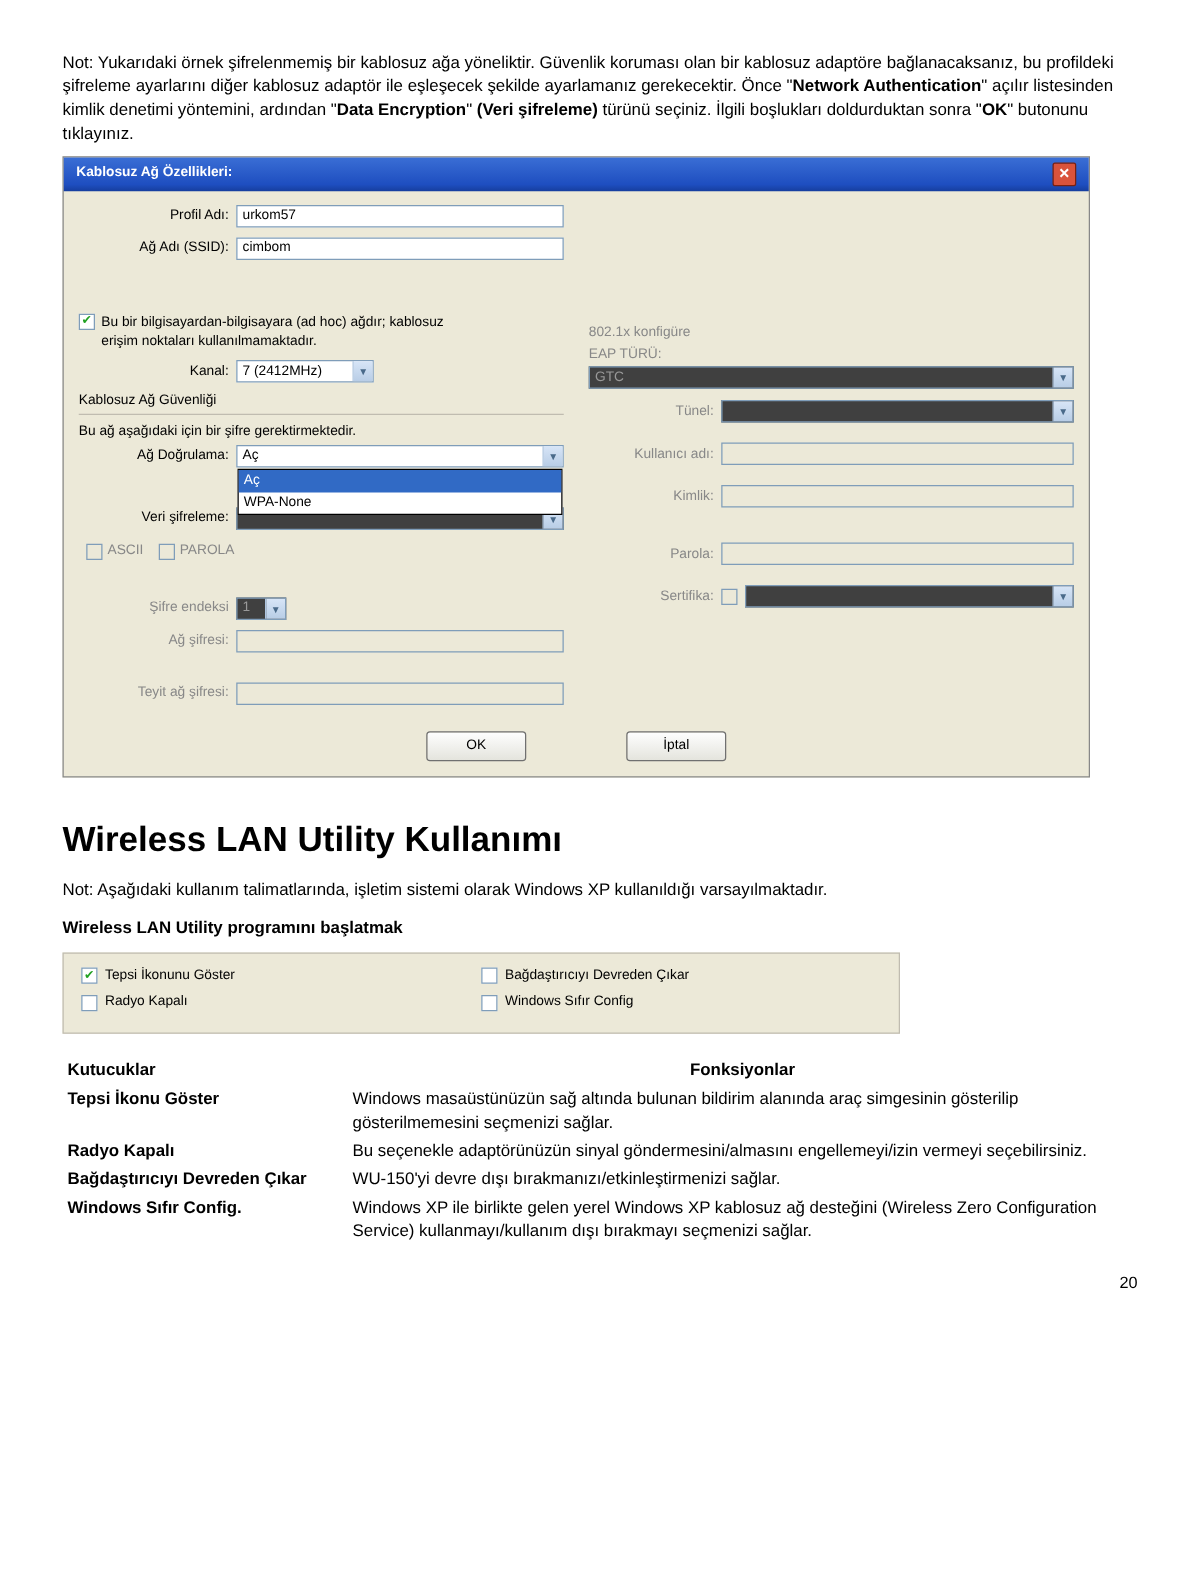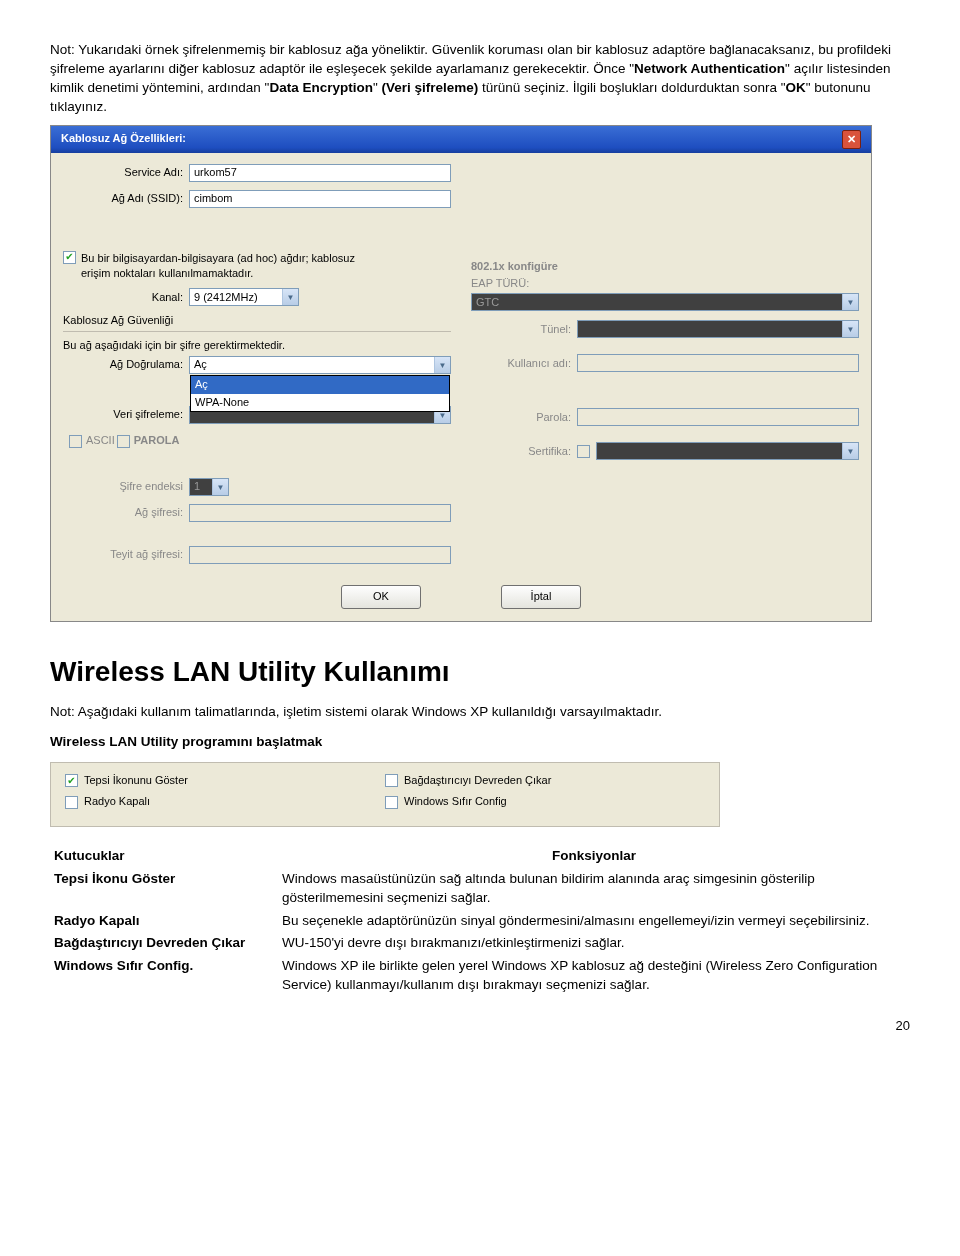--- a/index.html
+++ b/index.html
@@ -230,40 +230,40 @@
 
 <div class="dialog">
   <div class="titlebar">
     <span>Kablosuz Ağ Özellikleri:</span>
     <div class="close-btn">✕</div>
   </div>
   <div class="dialog-body">
 
     <div class="col col-left">
       <div class="row">
-        <div class="label">Service Adı:</div>
+        <div class="label">Profil Adı:</div>
         <div class="input">
             <span>urkom57</span>
           </div>
       </div>
       <div class="row">
         <div class="label">Ağ Adı (SSID):</div>
         <div class="input">
             <span>cimbom</span>
           </div>
       </div>
       <div style="height:30px;"></div>
       <div class="checkbox-row">
         <div class="cb">✔</div>
         <div style="max-width:300px;">Bu bir bilgisayardan-bilgisayara (ad hoc) ağdır; kablosuz erişim noktaları kullanılmamaktadır.</div>
       </div>
       <div class="row">
         <div class="label">Kanal:</div>
         <div class="combo" style="flex:0 0 110px;">
-          <span>9 (2412MHz)</span>
+          <span>7 (2412MHz)</span>
           <span class="arrow">▼</span>
         </div>
       </div>
       <div class="section-label">Kablosuz Ağ Güvenliği</div>
       <div class="hr"></div>
       <div class="section-label">Bu ağ aşağıdaki için bir şifre gerektirmektedir.</div>
       <div class="row">
         <div class="label">Ağ Doğrulama:</div>
         <div class="combo dropdown-open">
           <span>Aç</span>
@@ -274,28 +274,28 @@
           </div>
         </div>
       </div>
       <div class="row" style="margin-top:30px;">
         <div class="label">Veri şifreleme:</div>
         <div class="combo disabled">
           <span></span>
           <span class="arrow">▼</span>
         </div>
       </div>
-      <div class="row" style="gap:2px; padding-left:6px;">
+      <div class="row" style="gap:12px; padding-left:6px;">
         <div style="display:flex;align-items:center;gap:4px;">
           <div class="cb disabled"></div>
           <span style="color:#888;">ASCII</span>
         </div>
         <div style="display:flex;align-items:center;gap:4px;">
           <div class="cb disabled"></div>
-          <span style="color:#888;font-weight:bold;">PAROLA</span>
+          <span style="color:#888;">PAROLA</span>
         </div>
       </div>
       <div style="height:20px;"></div>
       <div class="row">
         <div class="label" style="color:#888;">Şifre endeksi</div>
         <div class="combo disabled small-input">
           <span>1</span>
           <span class="arrow">▼</span>
         </div>
       </div>
@@ -305,40 +305,44 @@
       </div>
       <div style="height:16px;"></div>
       <div class="row">
         <div class="label" style="color:#888;">Teyit ağ şifresi:</div>
         <div class="input disabled"></div>
       </div>
     </div>
 
     <div class="col col-right">
       <div style="height:90px;"></div>
-      <div class="section-label" style="color:#888;font-weight:bold;">802.1x konfigüre</div>
+      <div class="section-label" style="color:#888;">802.1x konfigüre</div>
       <div class="section-label" style="color:#888; margin-top:0;">EAP TÜRÜ:</div>
       <div class="combo disabled">
         <span style="color:#999;">GTC</span>
         <span class="arrow">▼</span>
       </div>
       <div style="height:8px;"></div>
       <div class="row">
         <div class="label" style="color:#888;">Tünel:</div>
         <div class="combo disabled">
           <span></span>
           <span class="arrow">▼</span>
         </div>
       </div>
       <div style="height:8px;"></div>
       <div class="row">
         <div class="label" style="color:#888;">Kullanıcı adı:</div>
         <div class="input disabled"></div>
       </div>
       <div style="height:8px;"></div>
+      <div class="row">
+        <div class="label" style="color:#888;">Kimlik:</div>
+        <div class="input disabled"></div>
+      </div>
       <div style="height:20px;"></div>
       <div class="row">
         <div class="label" style="color:#888;">Parola:</div>
         <div class="input disabled"></div>
       </div>
       <div style="height:8px;"></div>
       <div class="row">
         <div class="label" style="color:#888;">Sertifika:</div>
         <div class="cb disabled" style="margin-right:6px;"></div>
         <div class="combo disabled">

